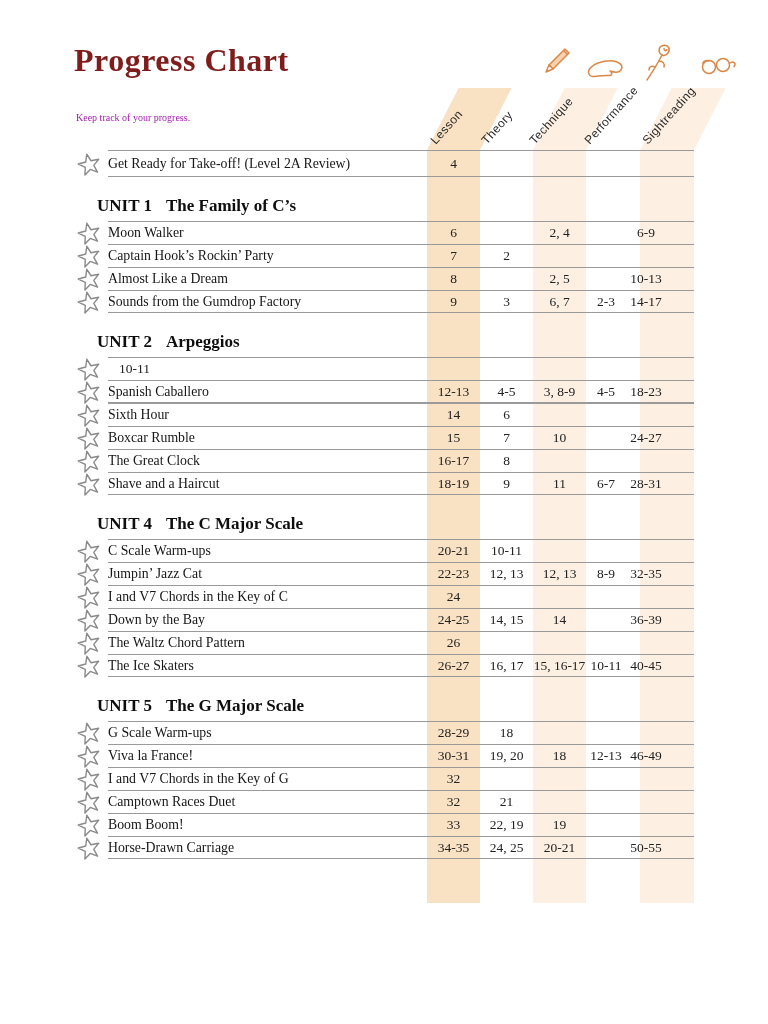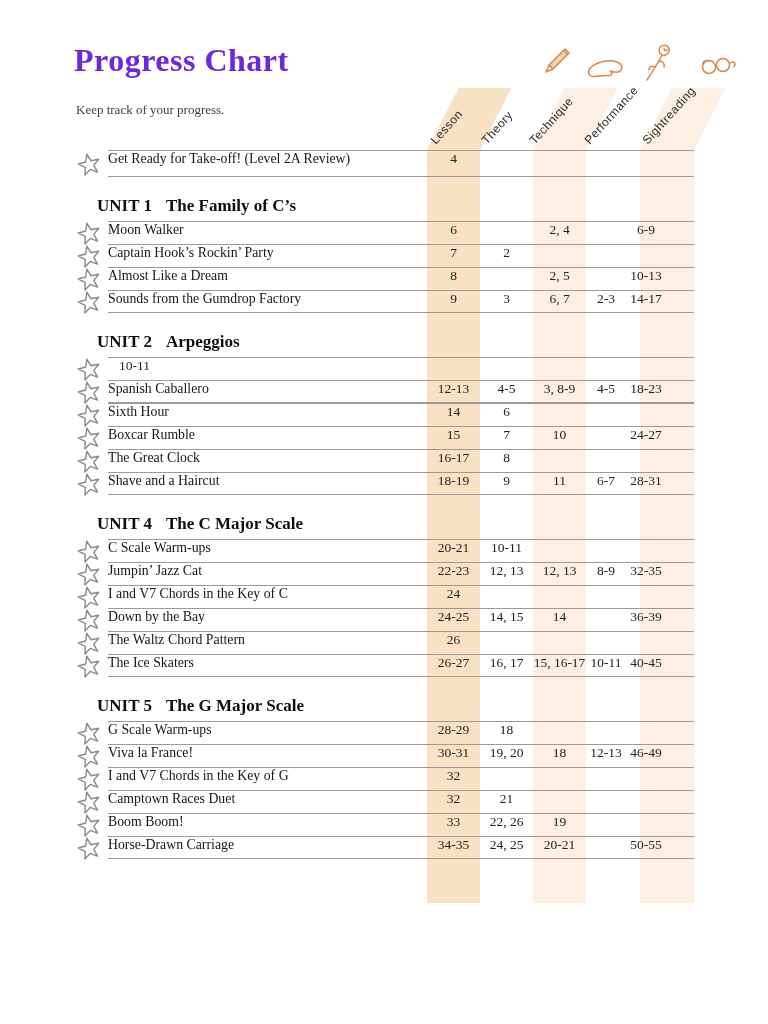--- a/index.html
+++ b/index.html
@@ -10,37 +10,37 @@
   #stripe-lesson{left:427px;width:53px;background:var(--stripe_accent);}
   #stripe-technique{left:533px;width:53px;background:var(--stripe_light);}
   #stripe-sightreading{left:640px;width:54px;background:var(--stripe_light);}
   
   .dstripe{position:absolute;top:88px;height:62px;transform:skewX(-27deg);transform-origin:0 100%;}
   #d-lesson{left:427px;width:53px;background:var(--stripe_accent);}
   #d-technique{left:533px;width:53px;background:var(--stripe_light);}
   #d-sightreading{left:640px;width:54px;background:var(--stripe_light);}
 
   .page-title{position:absolute;left:74px;top:42px;font-weight:bold;font-size:32px;
-              letter-spacing:.5px;color:#6d28d9;font-family:Liberation Serif, serif;}
-  .subtitle{position:absolute;left:76px;top:100px;font-size:13px;line-height:19.5px;color:#404040;}
+              letter-spacing:.5px;color:#7f1d1d;font-family:Liberation Serif, serif;}
+  .subtitle{position:absolute;left:76px;top:108px;font-size:10px;line-height:19.5px;color:#a21caf;}
 
   .col-label{position:absolute;bottom:877px;transform:rotate(-48deg);transform-origin:left bottom;
              font-family:"Liberation Sans",sans-serif;font-size:12px;letter-spacing:.4px;
              color:#2b2b2b;white-space:nowrap;}
   #cl-0{left:438px}#cl-1{left:489px}#cl-2{left:537px}#cl-3{left:592px}#cl-4{left:650px}
 
   .hicon{position:absolute;}
   #icon-pencil{left:538px;top:44px}
   #icon-hand{left:584px;top:54px}
   #icon-rose{left:640px;top:40px}
   #icon-glasses{left:698px;top:52px}
 
   .table{position:absolute;left:75px;top:150px;width:619px;}
   .row{position:relative;margin-left:33px;width:586px;height:23px;box-sizing:border-box;
-       border-top:1px solid var(--rule);display:flex;font-family:Liberation Serif, serif;}
+       border-top:1px solid var(--rule);display:flex;align-items:center;font-family:Liberation Serif, serif;}
   .row.intro{height:27px;}
   .row.last{border-bottom:1px solid var(--rule);}
   .star-cell{position:absolute;left:-31px;top:50%;width:24px;height:23px;
              transform:translateY(-50%) rotate(-13deg);}
   .star-cell svg{display:block;}
   .song-title{width:319px;font-size:13.8px;white-space:nowrap;overflow:hidden;color:#161616;}
   .cell{text-align:center;font-size:13.5px;color:#222222;width:53px;white-space:nowrap;}
   .cell.c3,.cell.c4{width:40px;}
   .unit-head{margin-left:22px;height:44px;box-sizing:border-box;display:flex;align-items:flex-end;
              padding-bottom:5px;font-weight:bold;font-size:17px;color:#0e0e0e;white-space:nowrap;}
@@ -395,21 +395,21 @@
         <div class="cell c4"></div>
       </div>
       <div class="row">
         <span class="star-cell">
     <svg width="24" height="23" viewBox="0 0 24 23">
       <polygon points="12,1.5 14.7,8.78 22.46,9.1 16.37,13.92 18.47,21.4 12,17.1 5.53,21.4 7.63,13.92 1.54,9.1 9.3,8.78" fill="#ffffff" stroke="#8a8a8a" stroke-width="1.4" stroke-linejoin="round"></polygon>
     </svg>
   </span>
         <div class="song-title">Boom Boom!</div>
         <div class="cell c0">33</div>
-        <div class="cell c1">22, 26</div>
+        <div class="cell c1">22, 19</div>
         <div class="cell c2">19</div>
         <div class="cell c3"></div>
         <div class="cell c4"></div>
       </div>
       <div class="row last">
         <span class="star-cell">
     <svg width="24" height="23" viewBox="0 0 24 23">
       <polygon points="12,1.5 14.7,8.78 22.46,9.1 16.37,13.92 18.47,21.4 12,17.1 5.53,21.4 7.63,13.92 1.54,9.1 9.3,8.78" fill="#ffffff" stroke="#8a8a8a" stroke-width="1.4" stroke-linejoin="round"></polygon>
     </svg>
   </span>

